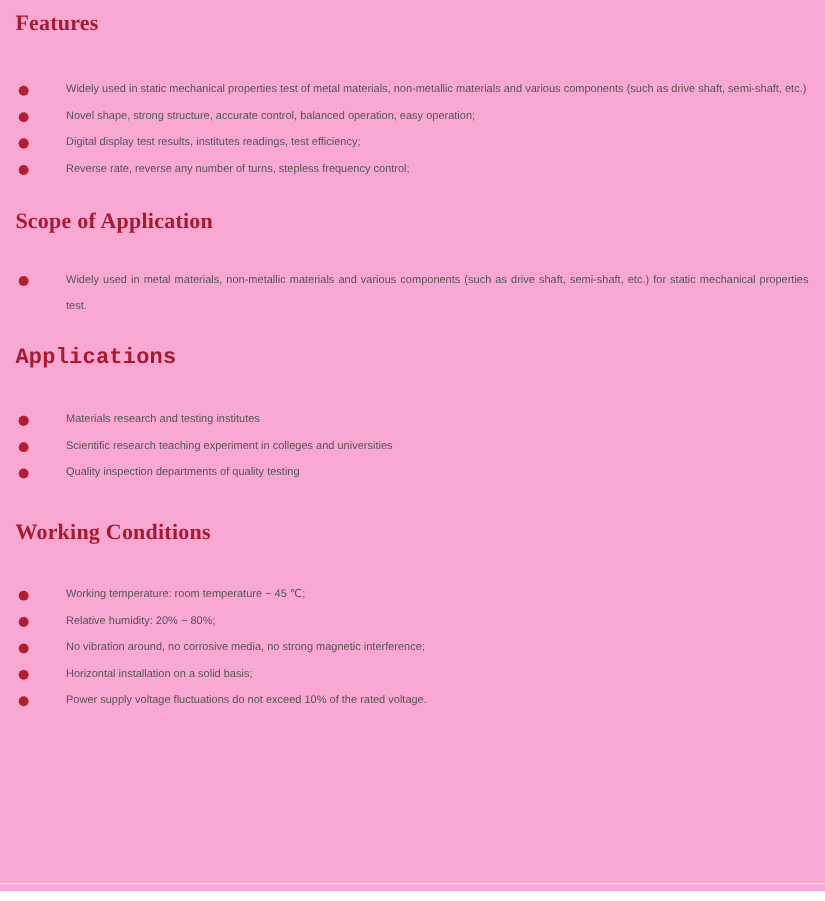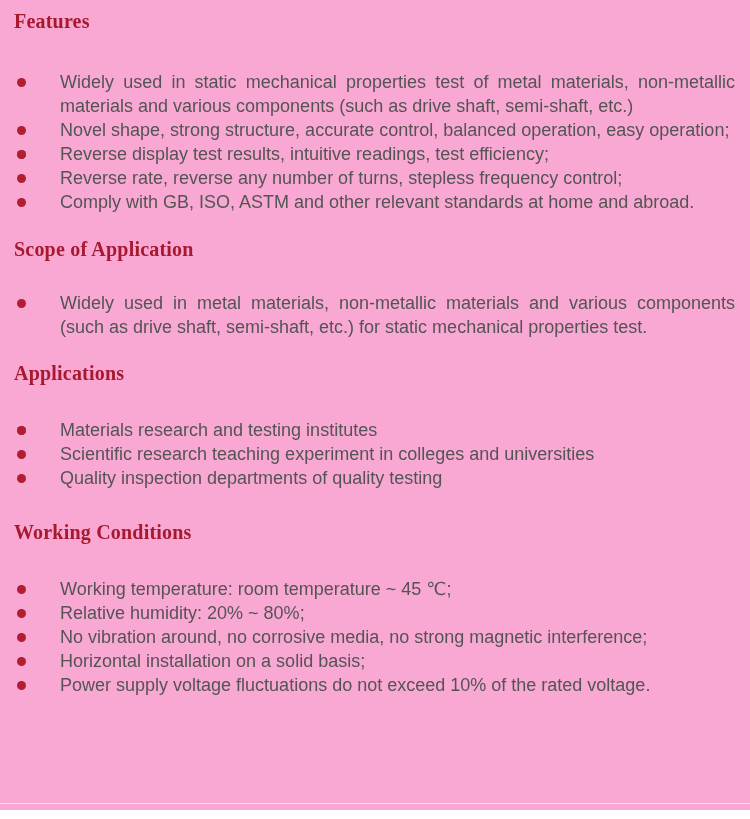--- a/index.html
+++ b/index.html
@@ -26,40 +26,40 @@
     letter-spacing: 0.2px;
   }
   .bullet-list {
     list-style: none;
     margin: 0;
     padding: 0 15px 0 0;
   }
   .bullet-list li {
     position: relative;
     padding-left: 60px;
-    font-size: 18px;
+    font-size: 10px;
     line-height: 24px;
     color: #545454;
     text-align: justify;
   }
   .bullet {
     position: absolute;
     left: 17px;
     top: 8px;
     width: 9px;
     height: 9px;
     border-radius: 50%;
     background: #b01e30;
   }
   
   .sec-features h2            { margin-top: 10px; }
   .sec-features .bullet-list  { margin-top: 37px; }
   .sec-scope h2               { margin-top: 24px; }
   .sec-scope .bullet-list     { margin-top: 30px; }
-  .sec-applications h2        { margin-top: 23px; }
+  .sec-applications h2        { margin-top: 23px; font-family: Liberation Mono, monospace; }
   .sec-applications .bullet-list { margin-top: 33px; }
   .sec-working h2             { margin-top: 31px; }
   .sec-working .bullet-list   { margin-top: 33px; }
   .bottom-divider {
     position: absolute;
     left: 0;
     bottom: 6px;
     width: 750px;
     height: 0;
     border-top: 1px solid #e7e7e7;
@@ -69,23 +69,22 @@
 <body>
 
 <div class="page">
 
   <div class="section sec-features">
     <h2>Features</h2>
     <ul class="bullet-list">
       <li><span class="bullet"></span><span>Widely used in static mechanical properties test of metal materials, non-metallic materials and various components (such as drive shaft, semi-shaft, etc.)</span></li>
       <li><span class="bullet"></span><span>Novel shape, strong structure, accurate control, balanced operation, easy operation;</span></li>
       <li><span class="bullet"></span></li>
-      <li><span class="bullet"></span><span>Reverse display test results, intuitive readings, test efficiency;</span></li>
+      <li><span class="bullet"></span><span>Digital display test results, institutes readings, test efficiency;</span></li>
       <li><span class="bullet"></span><span>Reverse rate, reverse any number of turns, stepless frequency control;</span></li>
-      <li><span class="bullet"></span><span>Comply with GB, ISO, ASTM and other relevant standards at home and abroad.</span></li>
     </ul>
   </div>
 
   <div class="section sec-scope">
     <h2>Scope of Application</h2>
     <ul class="bullet-list">
       <li><span class="bullet"></span><span>Widely used in metal materials, non-metallic materials and various components (such as drive shaft, semi-shaft, etc.) for static mechanical properties test.</span></li>
     </ul>
   </div>
 

